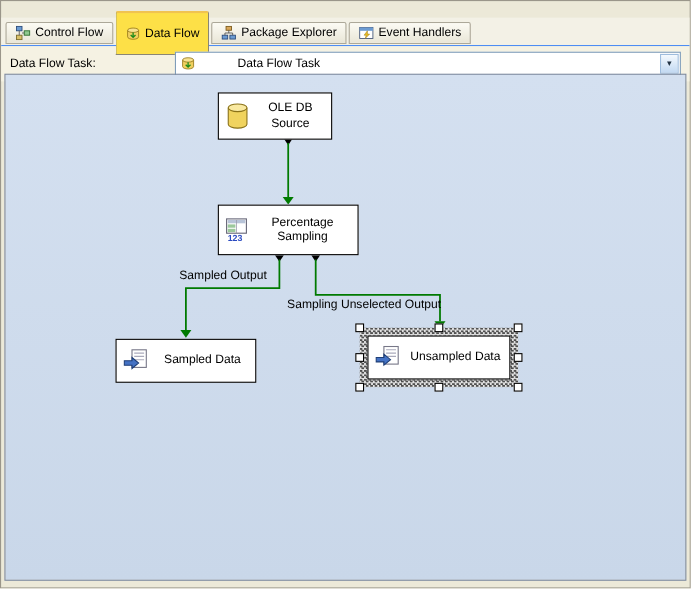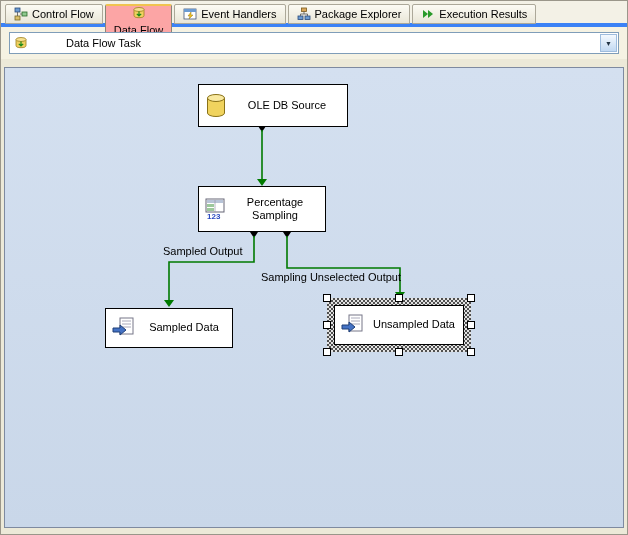--- a/index.html
+++ b/index.html
@@ -4,33 +4,32 @@
 <style>
   html,body{margin:0;padding:0;background:#fff;}
   .window{
     position:relative;width:628px;height:535px;box-sizing:border-box;
     background:#ece9d8;border:1px solid #9a968a;
     font-family:"Liberation Sans",sans-serif;font-size:11px;color:#000;
     overflow:hidden;
   }
   
   .tabstrip{
-    display:flex;align-items:flex-start;height:26px;padding:3px 0 0 4px;
-    background:#f3f1e6;border-bottom:4px solid #3b82f6;box-sizing:border-box;
+    display:flex;align-items:center;height:26px;padding:3px 0 0 4px;
+    background:#f3f1e6;border-bottom:1px solid #3b82f6;box-sizing:border-box;margin-top:15px;
   }
   .tab{
     display:flex;align-items:center;gap:4px;height:20px;padding:0 8px;
     margin-right:2px;border:1px solid #aca899;border-radius:2px 2px 0 0;
     background:linear-gradient(#fcfbf4,#e9e6d7);cursor:default;white-space:nowrap;
     box-sizing:border-box;
   }
   .tab.active{
-    background:#fca5a5;border-color:#8a8675;border-top:2px solid #f0c350;
+    background:#fde047;border-color:#8a8675;border-top:2px solid #f0c350;
     height:40px;
-    flex-direction:column;
   }
   .tab svg{display:block;}
   
   .toolbar{
     display:flex;align-items:center;height:32px;padding:0 8px;
     background:#f5f2e3;box-sizing:border-box;
   }
   .tb-label{width:150px;flex:none;}
   .combo{
     flex:1;height:22px;background:#fff;border:1px solid #7f9db9;
@@ -49,21 +48,21 @@
     background:linear-gradient(#d4e0f0,#c9d7e9);
     border:1px solid #7e8aa0;box-sizing:border-box;overflow:hidden;
   }
   .edges{position:absolute;left:0;top:0;pointer-events:none;}
   .node{
     position:absolute;background:#fff;border:1px solid #000;
     display:flex;align-items:center;gap:6px;padding:0 6px;box-sizing:border-box;
   }
   .node .title{flex:1;text-align:center;line-height:1.2;}
   .node svg{flex:none;display:block;}
-  .n-ole{left:193px;top:16px;width:150px;height:43px;}
+  .n-ole{left:193px;top:16px;width:104px;height:43px;}
   .n-sampling{left:193px;top:118px;width:128px;height:46px;}
   .n-sampled{left:100px;top:240px;width:128px;height:40px;}
   .edge-label{position:absolute;white-space:nowrap;}
   .lbl-sampled{left:158px;top:177px;}
   .lbl-unselected{left:256px;top:203px;text-align:center;}
   
   .selection{
     position:absolute;left:322px;top:230px;padding:7px;
     background:conic-gradient(#4f4f4f 25%, #e3e3e3 0 50%, #4f4f4f 0 75%, #e3e3e3 0) 0 0 / 4px 4px;
   }
@@ -94,45 +93,39 @@
     <div class="tab active">
       <svg width="14" height="14" viewBox="0 0 14 14">
         <path d="M2 3.5 v6 a5 2.2 0 0 0 10 0 v-6" fill="#f0d060" stroke="#9a7d1c" stroke-width="0.8"></path>
         <ellipse cx="7" cy="3.5" rx="5" ry="2" fill="#f8e290" stroke="#9a7d1c" stroke-width="0.8"></ellipse>
         <path d="M7 5.5 v4.5 M4.8 7.8 7 10 l2.2 -2.2" stroke="#1a8a1a" stroke-width="1.2" fill="none"></path>
       </svg>
       <span>Data Flow</span>
     </div>
     <div class="tab">
       <svg width="14" height="14" viewBox="0 0 14 14">
-        <rect x="1" y="2" width="12" height="10" fill="#fff" stroke="#445577" stroke-width="0.8"></rect>
-        <rect x="1" y="2" width="12" height="3" fill="#6b9bd2"></rect>
-        <polygon points="8,5 5,9 7,9 6,12 10,8 8,8" fill="#f0c020" stroke="#9a7d1c" stroke-width="0.5"></polygon>
-      </svg>
-      <span>Event Handlers</span>
-    </div>
-    <div class="tab">
-      <svg width="14" height="14" viewBox="0 0 14 14">
         <rect x="4.5" y="1" width="5" height="3.5" fill="#d9a75a" stroke="#7a5a1c" stroke-width="0.8"></rect>
         <rect x="1" y="9" width="5" height="3.5" fill="#6b9bd2" stroke="#2a4a7a" stroke-width="0.8"></rect>
         <rect x="8" y="9" width="5" height="3.5" fill="#6b9bd2" stroke="#2a4a7a" stroke-width="0.8"></rect>
         <path d="M7 4.5 v2.5 M3.5 9 V7 h7 v2" stroke="#555" fill="none" stroke-width="0.8"></path>
       </svg>
       <span>Package Explorer</span>
     </div>
     <div class="tab">
       <svg width="14" height="14" viewBox="0 0 14 14">
-        <polygon points="2,3 7,7 2,11" fill="#2a9a2a"></polygon>
-        <polygon points="7,3 12,7 7,11" fill="#2a9a2a"></polygon>
-      </svg>
-      <span>Execution Results</span>
+        <rect x="1" y="2" width="12" height="10" fill="#fff" stroke="#445577" stroke-width="0.8"></rect>
+        <rect x="1" y="2" width="12" height="3" fill="#6b9bd2"></rect>
+        <polygon points="8,5 5,9 7,9 6,12 10,8 8,8" fill="#f0c020" stroke="#9a7d1c" stroke-width="0.5"></polygon>
+      </svg>
+      <span>Event Handlers</span>
     </div>
   </div>
 
   <div class="toolbar">
+    <span class="tb-label">Data Flow Task:</span>
     <div class="combo">
       <svg width="14" height="14" viewBox="0 0 14 14">
         <path d="M2 3.5 v6 a5 2.2 0 0 0 10 0 v-6" fill="#f0d060" stroke="#9a7d1c" stroke-width="0.8"></path>
         <ellipse cx="7" cy="3.5" rx="5" ry="2" fill="#f8e290" stroke="#9a7d1c" stroke-width="0.8"></ellipse>
         <path d="M7 5.5 v4.5 M4.8 7.8 7 10 l2.2 -2.2" stroke="#1a8a1a" stroke-width="1.2" fill="none"></path>
       </svg>
       <span class="combo-value">Data Flow Task</span>
       <span class="combo-arrow">▼</span>
     </div>
   </div>

